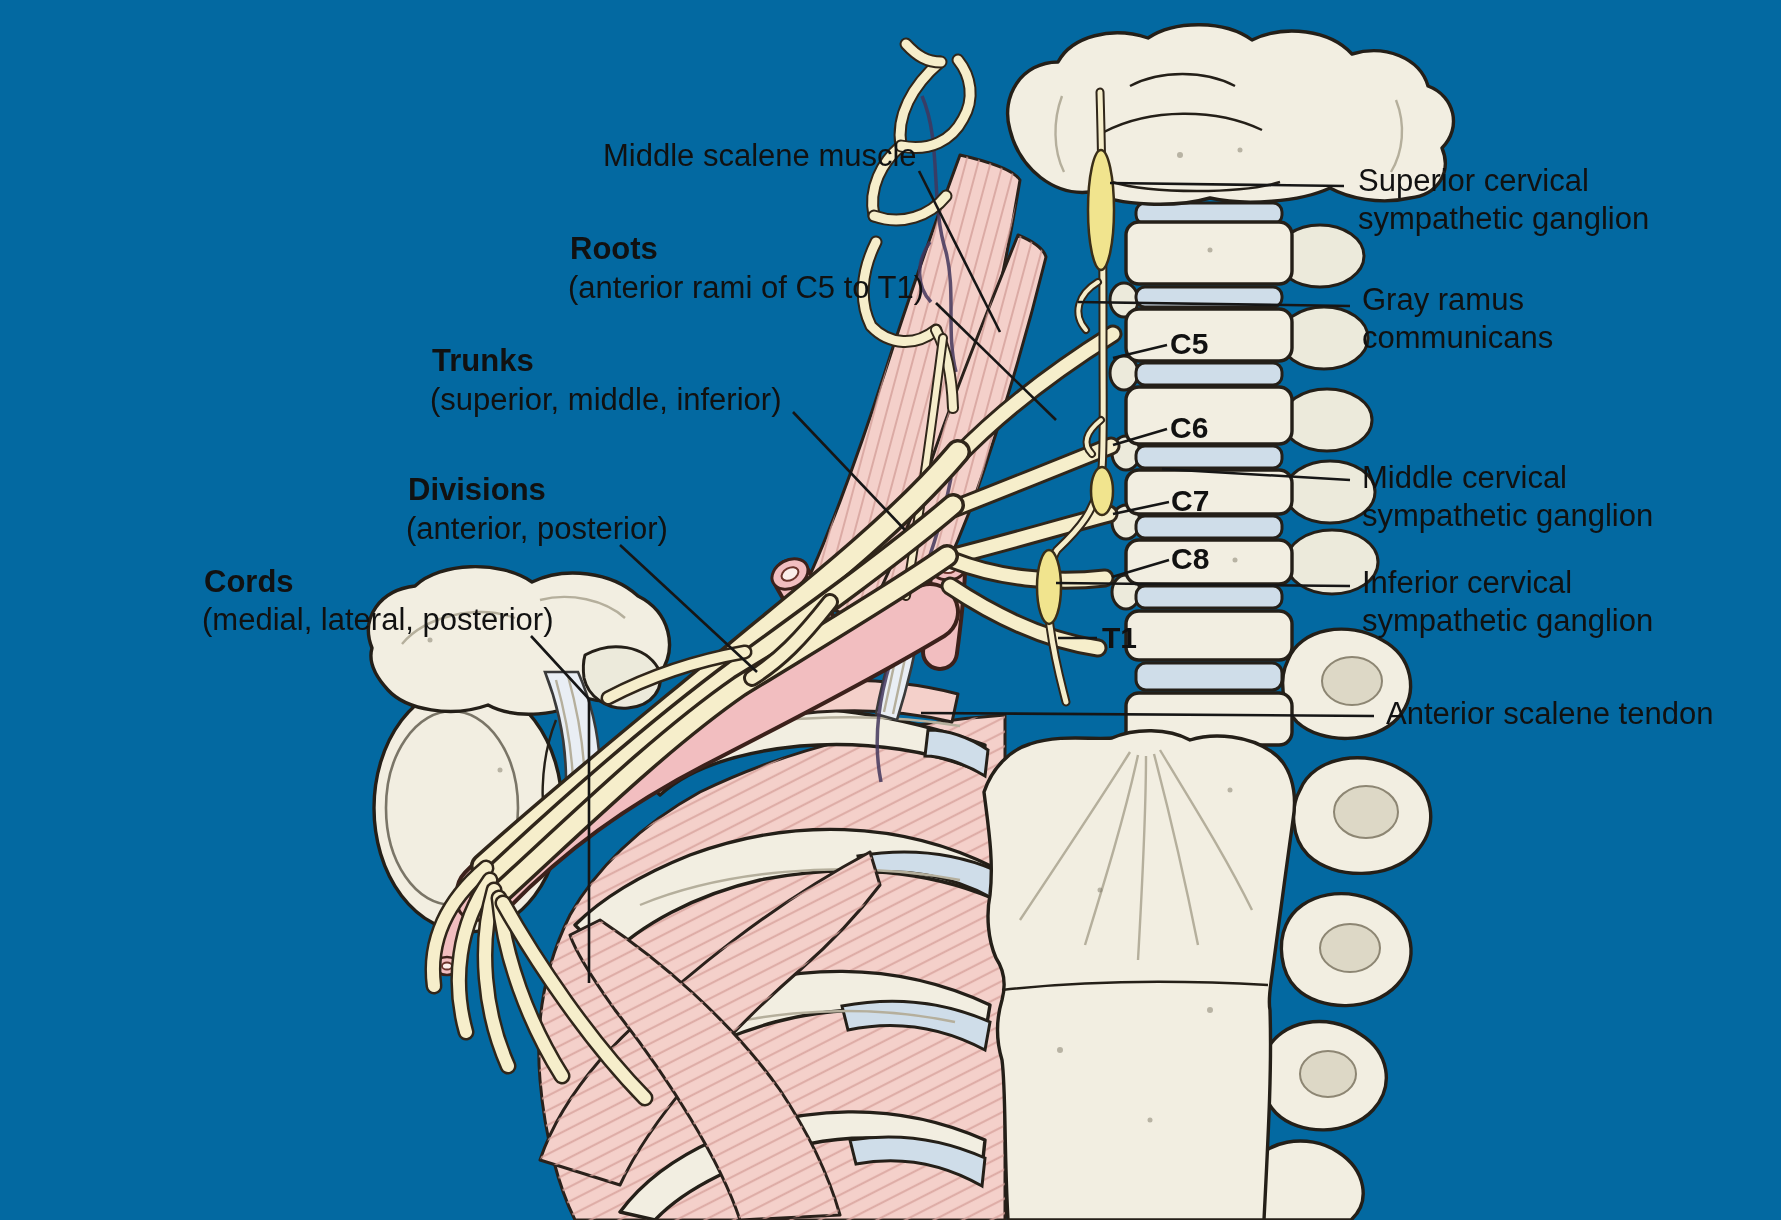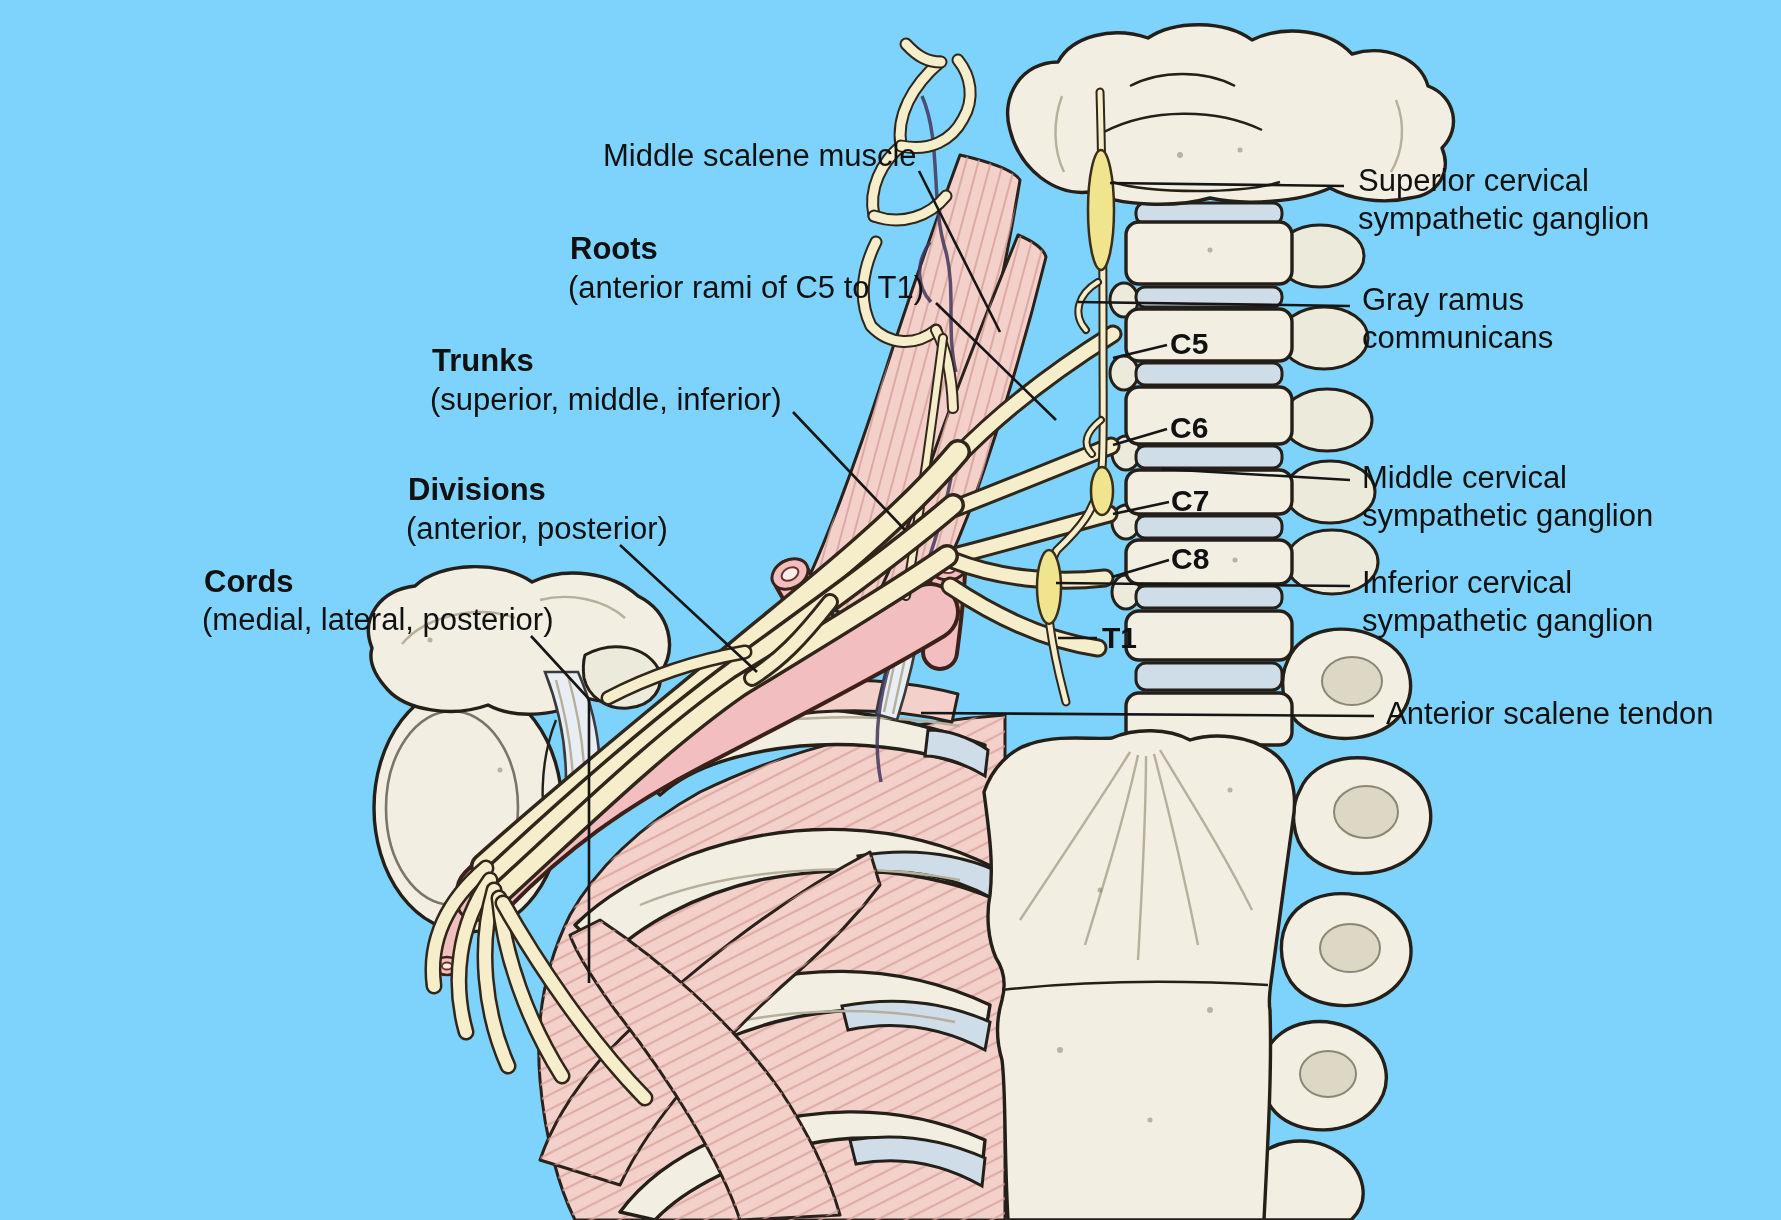--- a/index.html
+++ b/index.html
@@ -1,16 +1,16 @@
 <!DOCTYPE html>
 <html><head>
 <meta charset="utf-8">
 <style>
   html,body{margin:0;padding:0;background:#ffffff;}
-  .stage{width:1781px;height:1220px;position:relative;background:#7dd3fc;overflow:hidden;}
+  .stage{width:1781px;height:1220px;position:relative;background:#0369a1;overflow:hidden;}
   svg{display:block;}
   svg text{font-family:"Liberation Sans",sans-serif;fill:#111111;}
   .lbl{font-size:31px;font-weight:400;}
   .lblB{font-size:31px;font-weight:700;}
   .vert{font-size:30px;font-weight:700;}
   .leader{fill:none;stroke:#161616;stroke-width:2.6;}
   .bone{fill:#f2eee1;stroke:#241f18;stroke-width:3.4;stroke-linejoin:round;}
   .bone2{fill:#eceadb;stroke:#241f18;stroke-width:3;stroke-linejoin:round;}
   .cut{fill:#ddd8c6;stroke:#8d8673;stroke-width:2;}
   .disc{fill:#cfdde9;stroke:#241f18;stroke-width:3;}

